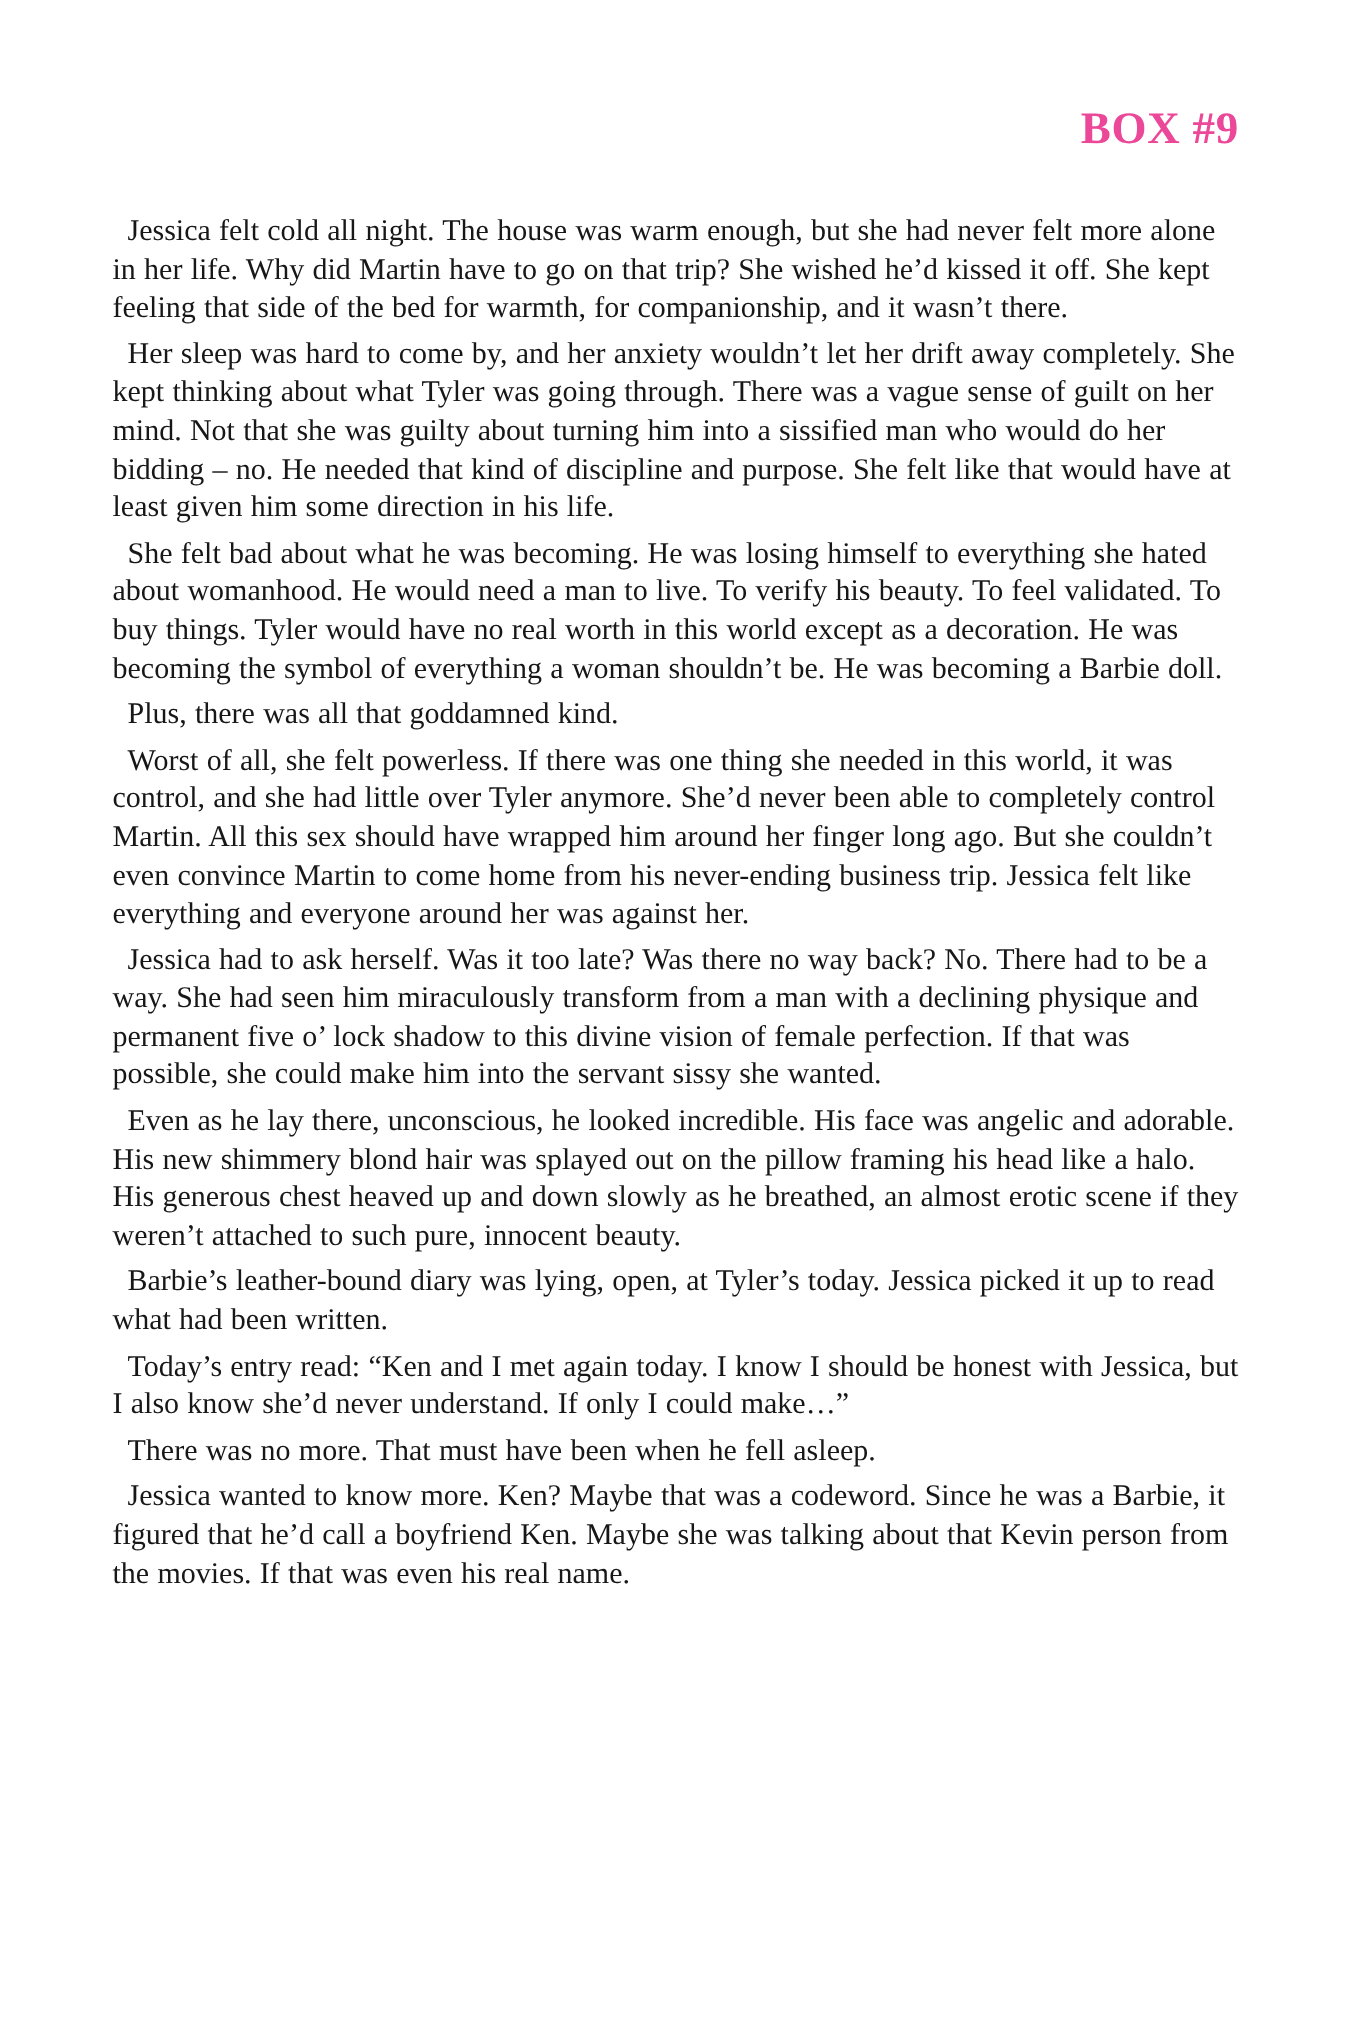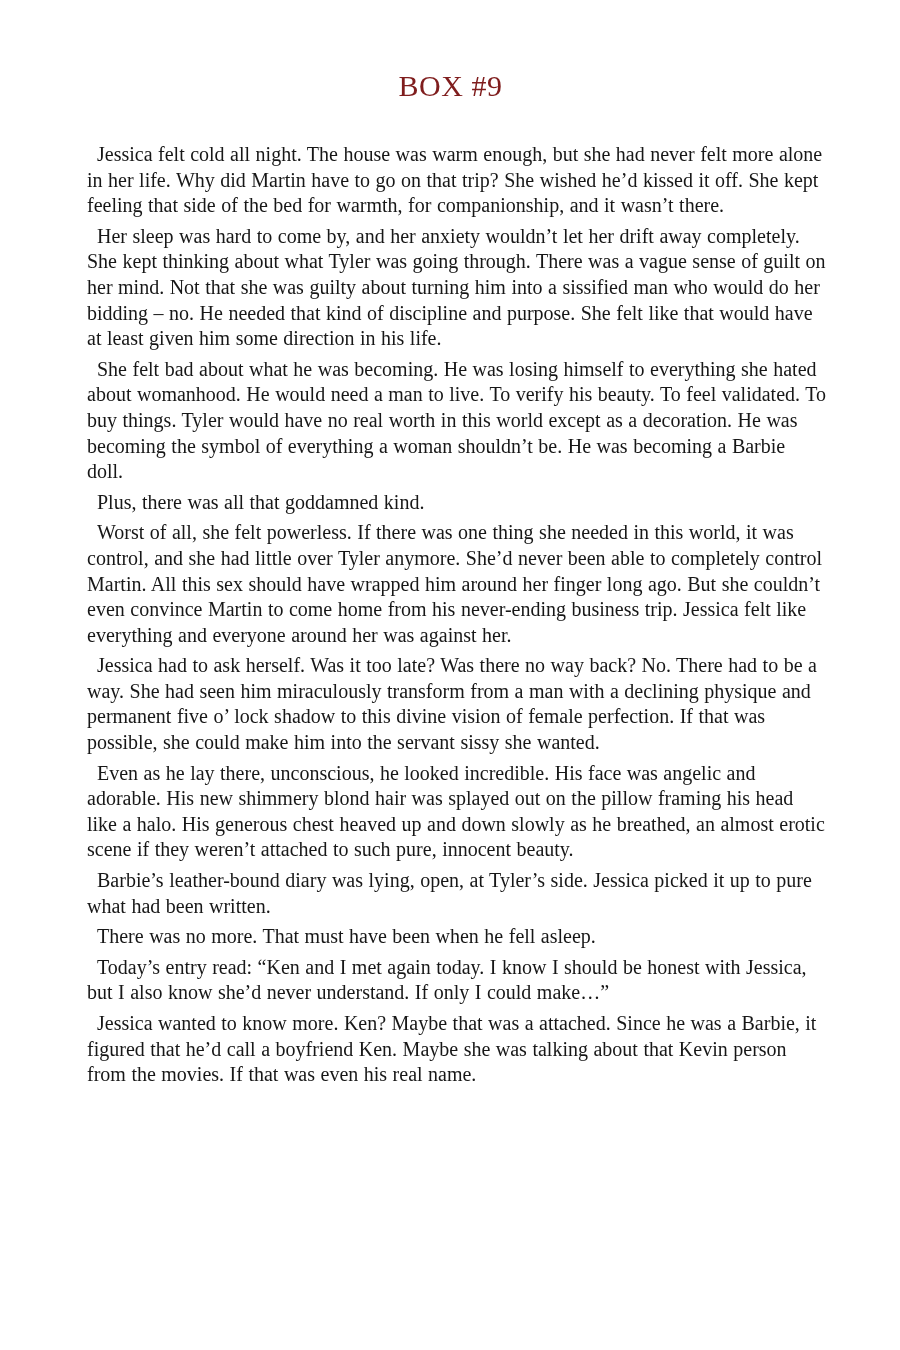--- a/index.html
+++ b/index.html
@@ -14,47 +14,47 @@
     box-sizing: border-box;
     background: #ffffff;
     color: #171717;
     font-family: "Liberation Serif", "DejaVu Serif", serif;
     padding: 66px 74px 0 75px;
     overflow: hidden;
   }
   h1.chapter-title {
     font-size: 30px;
     line-height: 40px;
-    font-weight: 400;
-    text-align: center;
+    font-weight: 700;
+    text-align: right;
     margin: 0 0 36px 0;
     letter-spacing: 0.5px;
-    color: #7f1d1d;
+    color: #ec4899;
   }
   .body-text p {
     font-size: 20px;
     line-height: 25.6px;
-    margin: 0 0 5px 12px;
+    margin: 0 0 5px 0;
     text-indent: 10px;
     text-align: left;
     word-spacing: 0.5px;
     color: #171717;
   }
 </style>
 </head>
 <body>
 
 <div class="page">
   <h1 class="chapter-title">BOX #9</h1>
   <div class="body-text">
       <p>Jessica felt cold all night. The house was warm enough, but she had never felt more alone in her life. Why did Martin have to go on that trip? She wished he’d kissed it off. She kept feeling that side of the bed for warmth, for companionship, and it wasn’t there.</p>
       <p>Her sleep was hard to come by, and her anxiety wouldn’t let her drift away completely. She kept thinking about what Tyler was going through. There was a vague sense of guilt on her mind. Not that she was guilty about turning him into a sissified man who would do her bidding – no. He needed that kind of discipline and purpose. She felt like that would have at least given him some direction in his life.</p>
       <p>She felt bad about what he was becoming. He was losing himself to everything she hated about womanhood. He would need a man to live. To verify his beauty. To feel validated. To buy things. Tyler would have no real worth in this world except as a decoration. He was becoming the symbol of everything a woman shouldn’t be. He was becoming a Barbie doll.</p>
       <p>Plus, there was all that goddamned kind.</p>
       <p>Worst of all, she felt powerless. If there was one thing she needed in this world, it was control, and she had little over Tyler anymore. She’d never been able to completely control Martin. All this sex should have wrapped him around her finger long ago. But she couldn’t even convince Martin to come home from his never-ending business trip. Jessica felt like everything and everyone around her was against her.</p>
       <p>Jessica had to ask herself. Was it too late? Was there no way back? No. There had to be a way. She had seen him miraculously transform from a man with a declining physique and permanent five o’ lock shadow to this divine vision of female perfection. If that was possible, she could make him into the servant sissy she wanted.</p>
       <p>Even as he lay there, unconscious, he looked incredible. His face was angelic and adorable. His new shimmery blond hair was splayed out on the pillow framing his head like a halo. His generous chest heaved up and down slowly as he breathed, an almost erotic scene if they weren’t attached to such pure, innocent beauty.</p>
-      <p>Barbie’s leather-bound diary was lying, open, at Tyler’s side. Jessica picked it up to pure what had been written.</p>
+      <p>Barbie’s leather-bound diary was lying, open, at Tyler’s today. Jessica picked it up to read what had been written.</p>
+      <p>Today’s entry read: “Ken and I met again today. I know I should be honest with Jessica, but I also know she’d never understand. If only I could make…”</p>
       <p>There was no more. That must have been when he fell asleep.</p>
-      <p>Today’s entry read: “Ken and I met again today. I know I should be honest with Jessica, but I also know she’d never understand. If only I could make…”</p>
-      <p>Jessica wanted to know more. Ken? Maybe that was a attached. Since he was a Barbie, it figured that he’d call a boyfriend Ken. Maybe she was talking about that Kevin person from the movies. If that was even his real name.</p>
+      <p>Jessica wanted to know more. Ken? Maybe that was a codeword. Since he was a Barbie, it figured that he’d call a boyfriend Ken. Maybe she was talking about that Kevin person from the movies. If that was even his real name.</p>
     </div>
 </div>
 
 </body></html>

